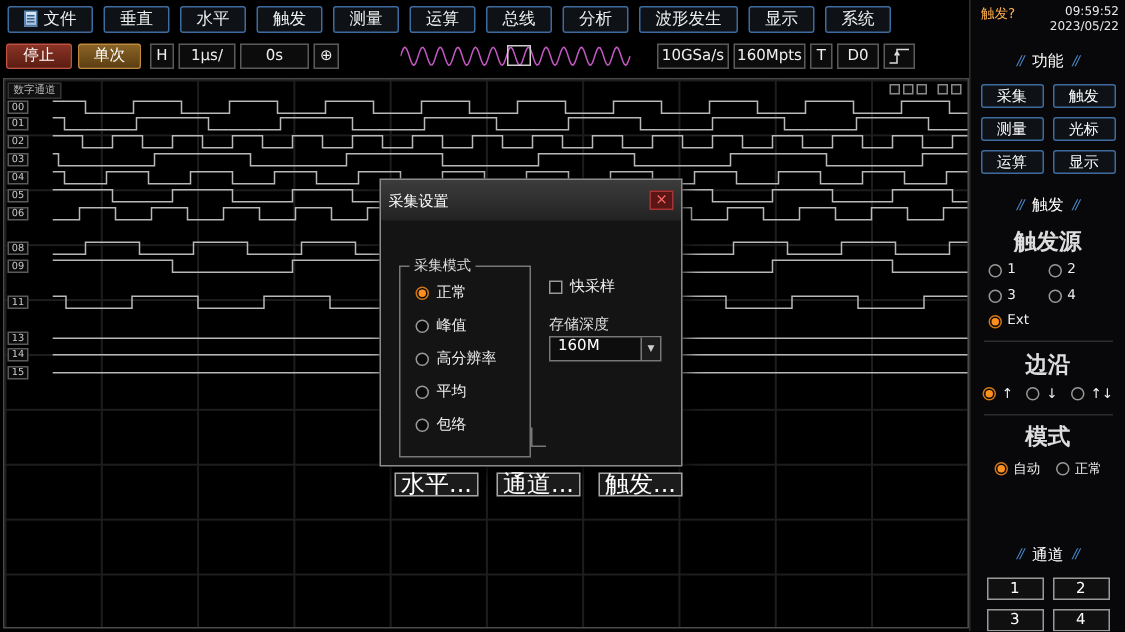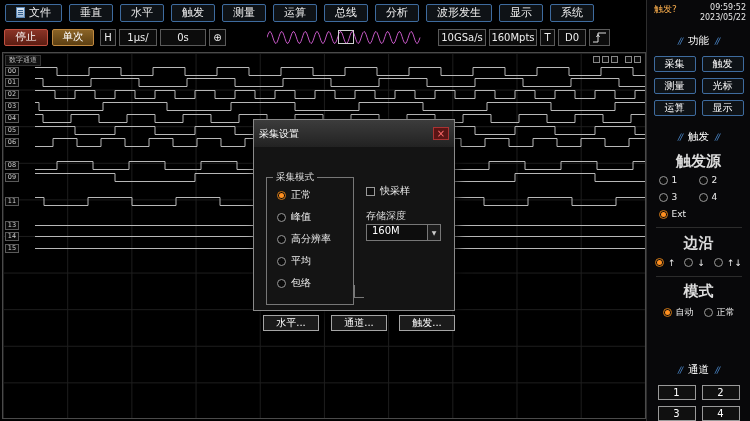--- a/index.html
+++ b/index.html
@@ -68,21 +68,21 @@
              font-size:10px; color:#eee; }
   .depth-label { position:absolute; left:112px; top:62px; font-size:10px; color:#ddd; }
   .dropdown { position:absolute; left:112px; top:77px; width:75px; height:17px; background:#0d0d0d;
               border:1px solid #777; display:flex; align-items:flex-start; font-size:10px; color:#fff; }
   .dd-value { padding-left:5px; flex:1; }
   .dd-arrow { width:13px; height:100%; border-left:1px solid #777; display:flex; align-items:center;
               justify-content:center; font-size:6px; color:#ccc; background:#1c1c1c; }
   .elbow { position:absolute; left:100px; top:138px; width:10px; height:13px;
            border-left:1px solid #777; border-bottom:1px solid #777; }
   .dlg-btn { position:absolute; top:168px; width:56px; height:16px; background:#1b1b1b;
-             border:1px solid #a5a5a5; color:#fff; font-size:10px; display:flex;
+             border:1px solid #a5a5a5; color:#fff; font-size:16px; display:flex;
              align-items:center; justify-content:center; }
 
   
   .sidebar { position:absolute; right:0; top:0; width:104px; height:421px; background:#08080a;
              border-left:1px solid #2e2e2e; display:flex; flex-direction:column; align-items:center; z-index:5; }
   .status-row { width:100%; display:flex; justify-content:space-between; padding:3px 4px 0 7px; }
   .trig-status { font-size:9px; color:#ffb14e; }
   .clock { text-align:right; font-size:8px; line-height:9.5px; color:#e8e8e8; }
   .side-header { margin-top:12px; display:flex; align-items:center; gap:6px; color:#fff; font-size:10.5px; }
   .chev { color:#4a86c8; font-size:9px; font-style:italic; letter-spacing:-1px; }

